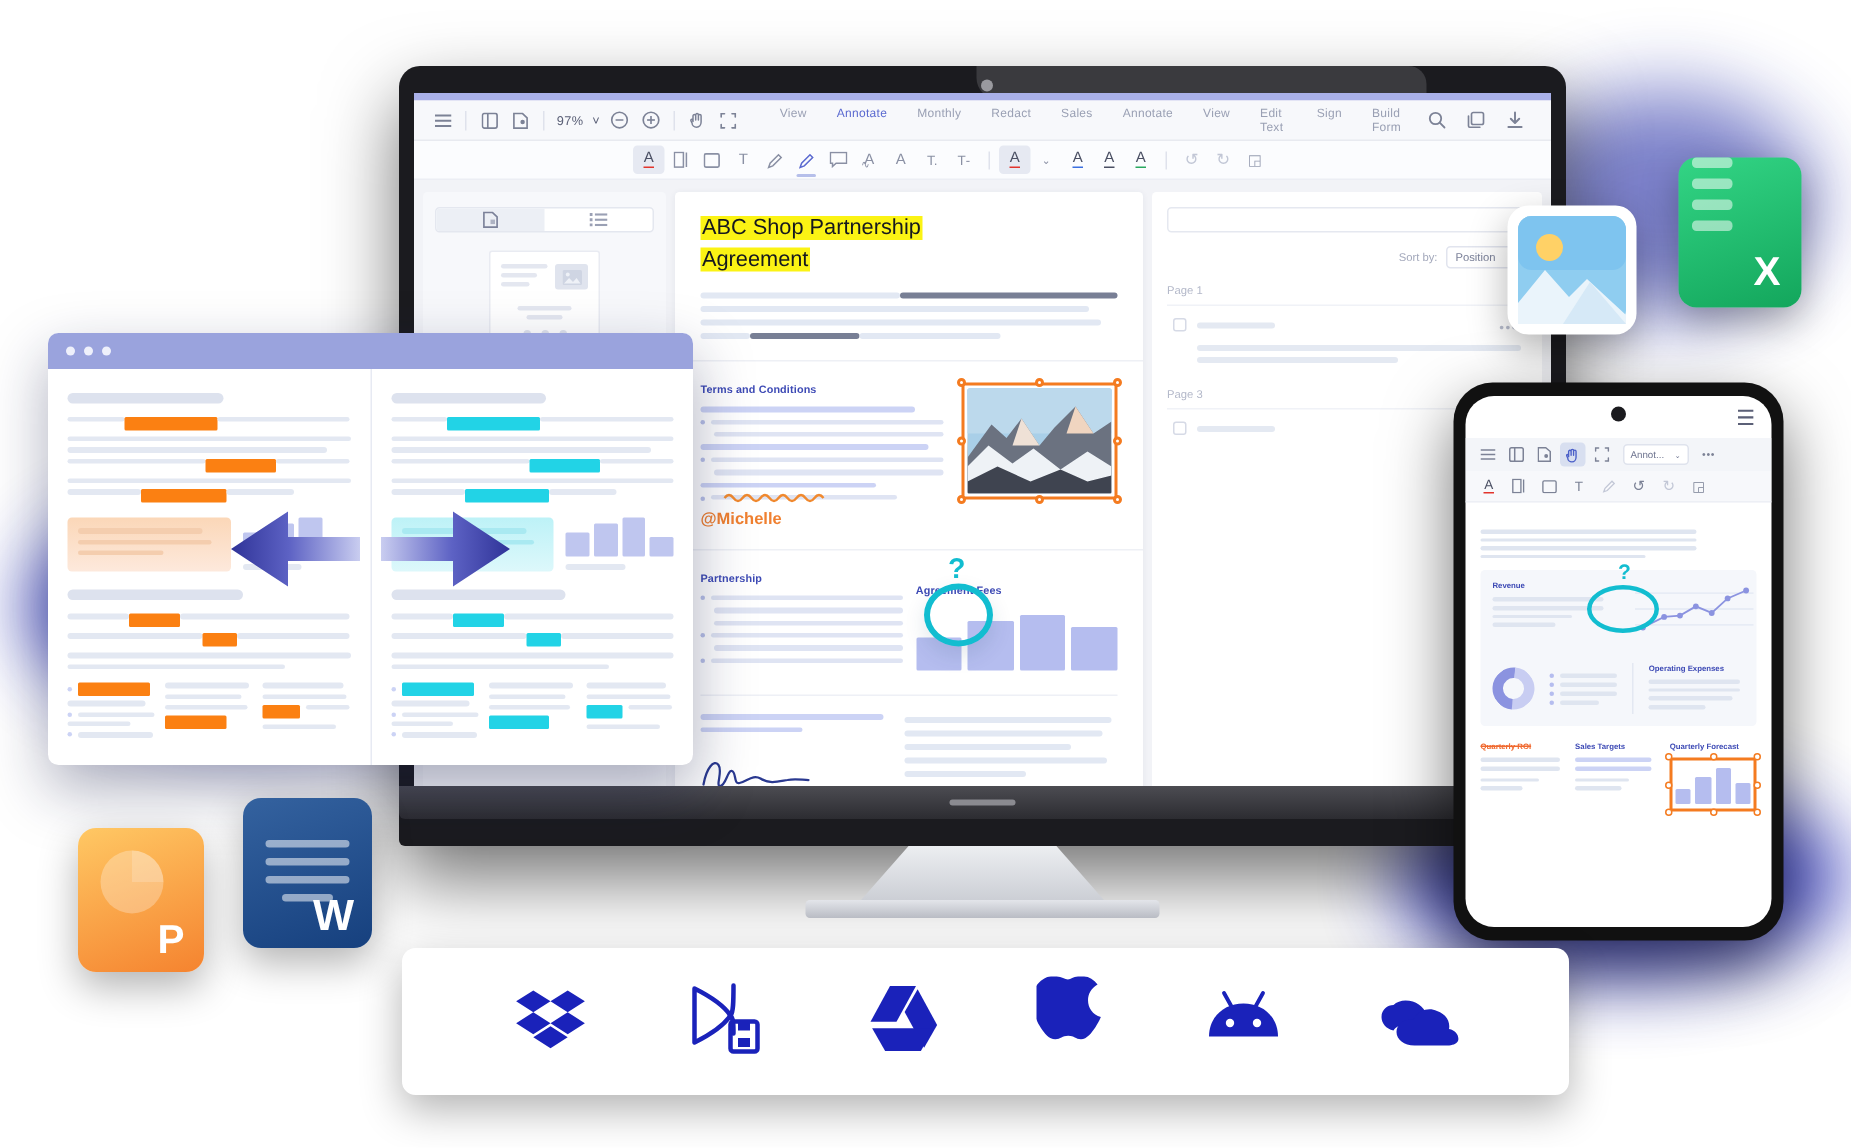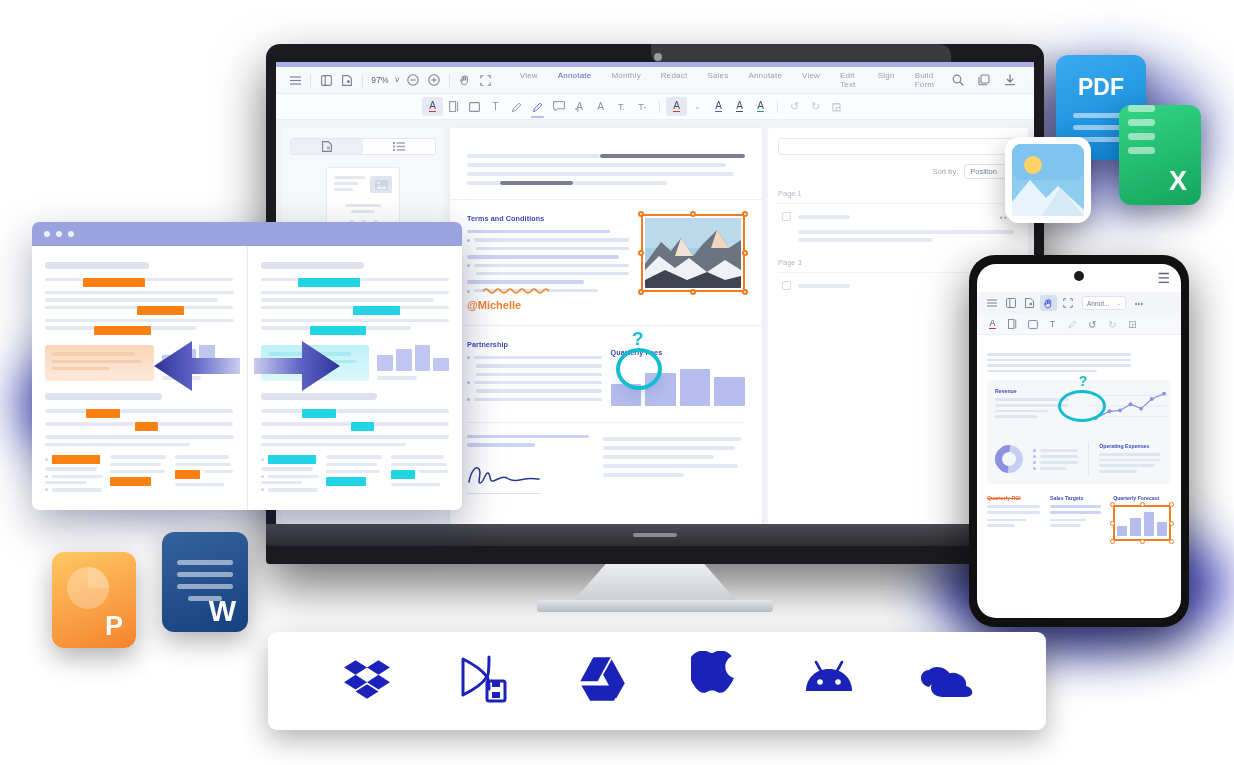--- a/index.html
+++ b/index.html
@@ -433,20 +433,24 @@
                 <i></i>
                 <i></i>
               </div>
           </div>
           <div class="pagenum">3</div>
         </div>
 
         <div class="panel-doc">
 
           <div class="doc-sec">
+            <div class="doc-title">
+              <span class="hl">ABC Shop Partnership</span><br>
+              <span class="hl">Agreement</span>
+            </div>
             <div style="margin-top:12px;">
               <div style="display:flex;gap:0;margin-bottom:5px;">
                 <div class="line" style="width:48%;margin:0;"></div>
                 <div class="line dk" style="width:52%;margin:0;"></div>
               </div>
               <div class="line" style="width:93%;"></div>
               <div class="line" style="width:96%;"></div>
               <div style="display:flex;gap:0;">
                 <div class="line" style="width:12%;margin:0;"></div>
                 <div class="line dk" style="width:26%;margin:0;"></div>
@@ -531,21 +535,21 @@
                   </div>
                 <div class="bullet" style="padding-left:9px;">
                     <div class="pline lt" style="width:56%"></div>
                   </div>
                 <div class="bullet">
                     <i></i>
                     <div class="pline lt" style="width:78%"></div>
                   </div>
               </div>
               <div class="col">
-                <div class="lbl">Quarterly Fees</div>
+                <div class="lbl">Agreement Fees</div>
                 <div class="bars">
                   <i style="height:52%"></i>
                     <i style="height:78%"></i>
                     <i style="height:88%"></i>
                     <i style="height:70%"></i>
                 </div>
               </div>
             </div>
 
             <div class="circle-ann" style="left:160px;top:6px;width:62px;height:62px;">
@@ -991,26 +995,20 @@
               <div class="handle" style="left:-3px;bottom:-3px;width:5px;height:5px;border-width:1.6px;"></div>
               <div class="handle" style="left:50%;margin-left:-2.5px;bottom:-3px;width:5px;height:5px;border-width:1.6px;"></div>
               <div class="handle" style="right:-3px;bottom:-3px;width:5px;height:5px;border-width:1.6px;"></div>
             </div>
           </div>
         </div>
       </div>
     </div>
   </div>
 
-  <div class="ficon" style="left:1056px;top:55px;width:90px;height:105px;background:linear-gradient(160deg,#3aabf0,#0f84d8);">
-    <div class="ftxt" style="font-size:23px;margin-bottom:12px;">PDF</div>
-    <div class="frow" style="width:62%;"></div>
-    <div class="frow" style="width:62%;"></div>
-    <div class="frow" style="width:62%;margin-bottom:0;"></div>
-  </div>
 
   <div class="ficon" style="left:1119px;top:105px;width:82px;height:100px;background:linear-gradient(160deg,#33d585,#13a65c);flex-direction:row;">
     <div style="width:44%;padding-left:9px;">
       <div class="frow" style="width:100%;height:7px;"></div>
       <div class="frow" style="width:100%;height:7px;"></div>
       <div class="frow" style="width:100%;height:7px;"></div>
       <div class="frow" style="width:100%;height:7px;margin-bottom:0;"></div>
     </div>
     <div class="ftxt" style="flex:1;font-size:27px;align-self:flex-end;padding-bottom:8px;">X</div>
   </div>

